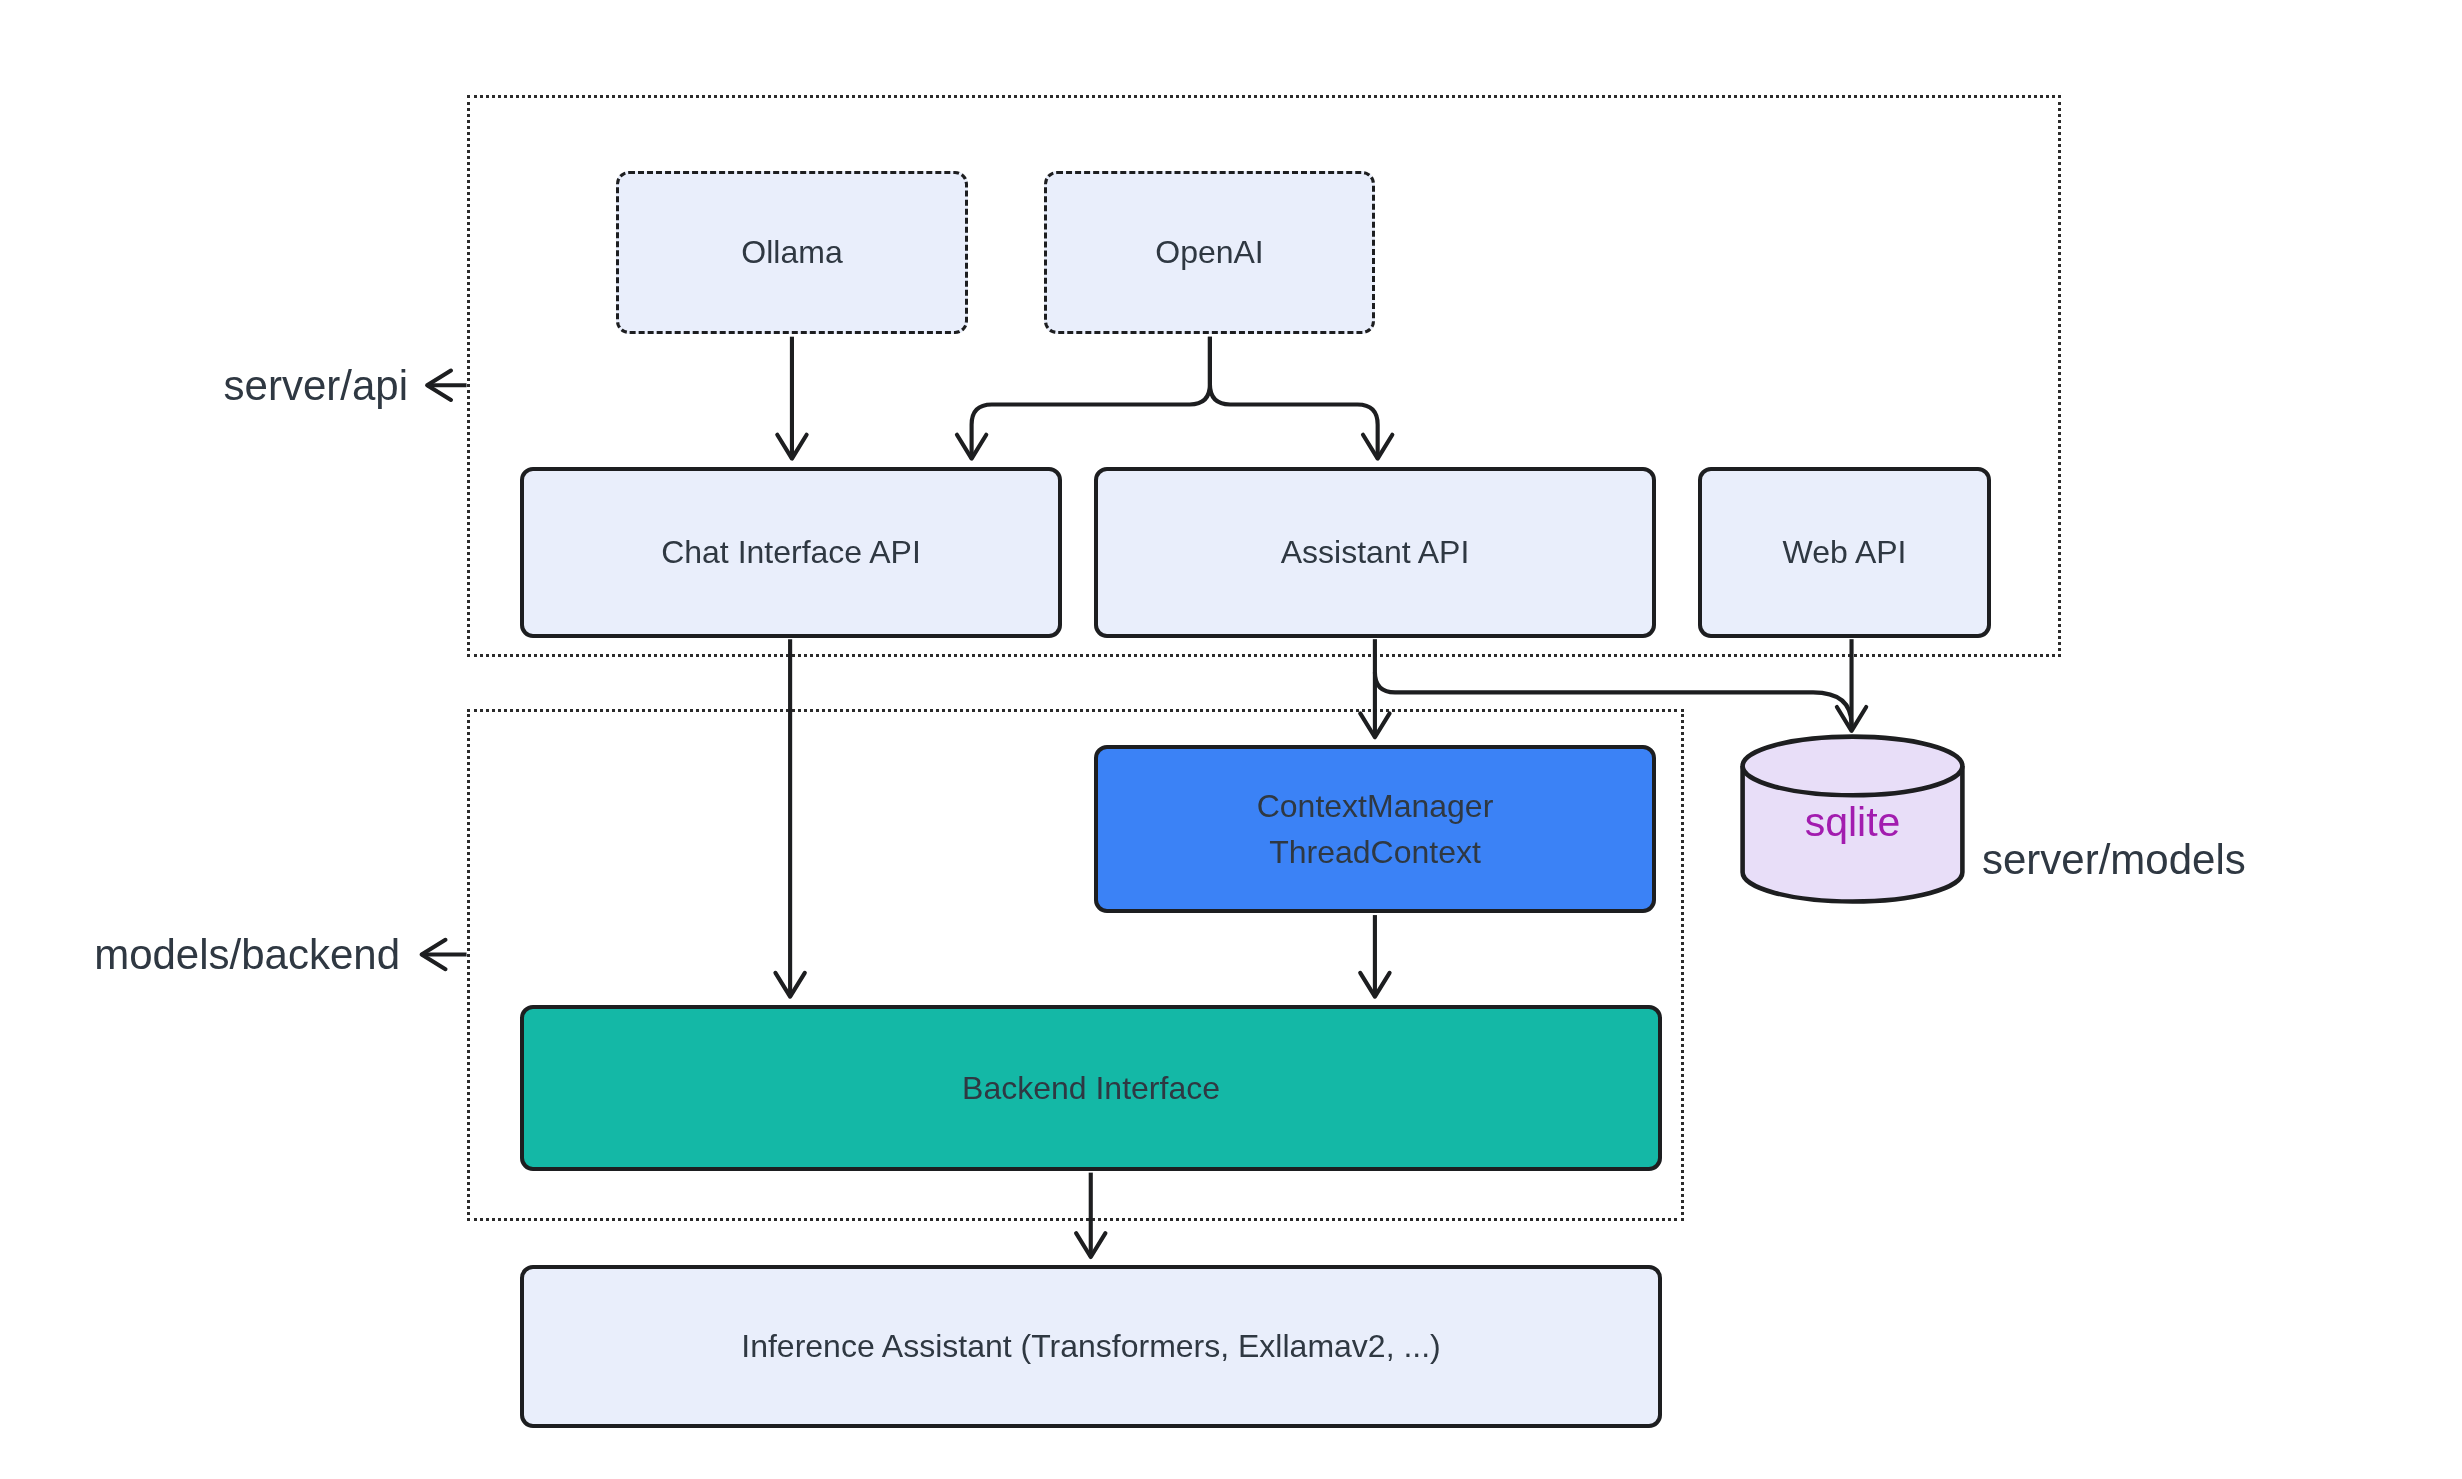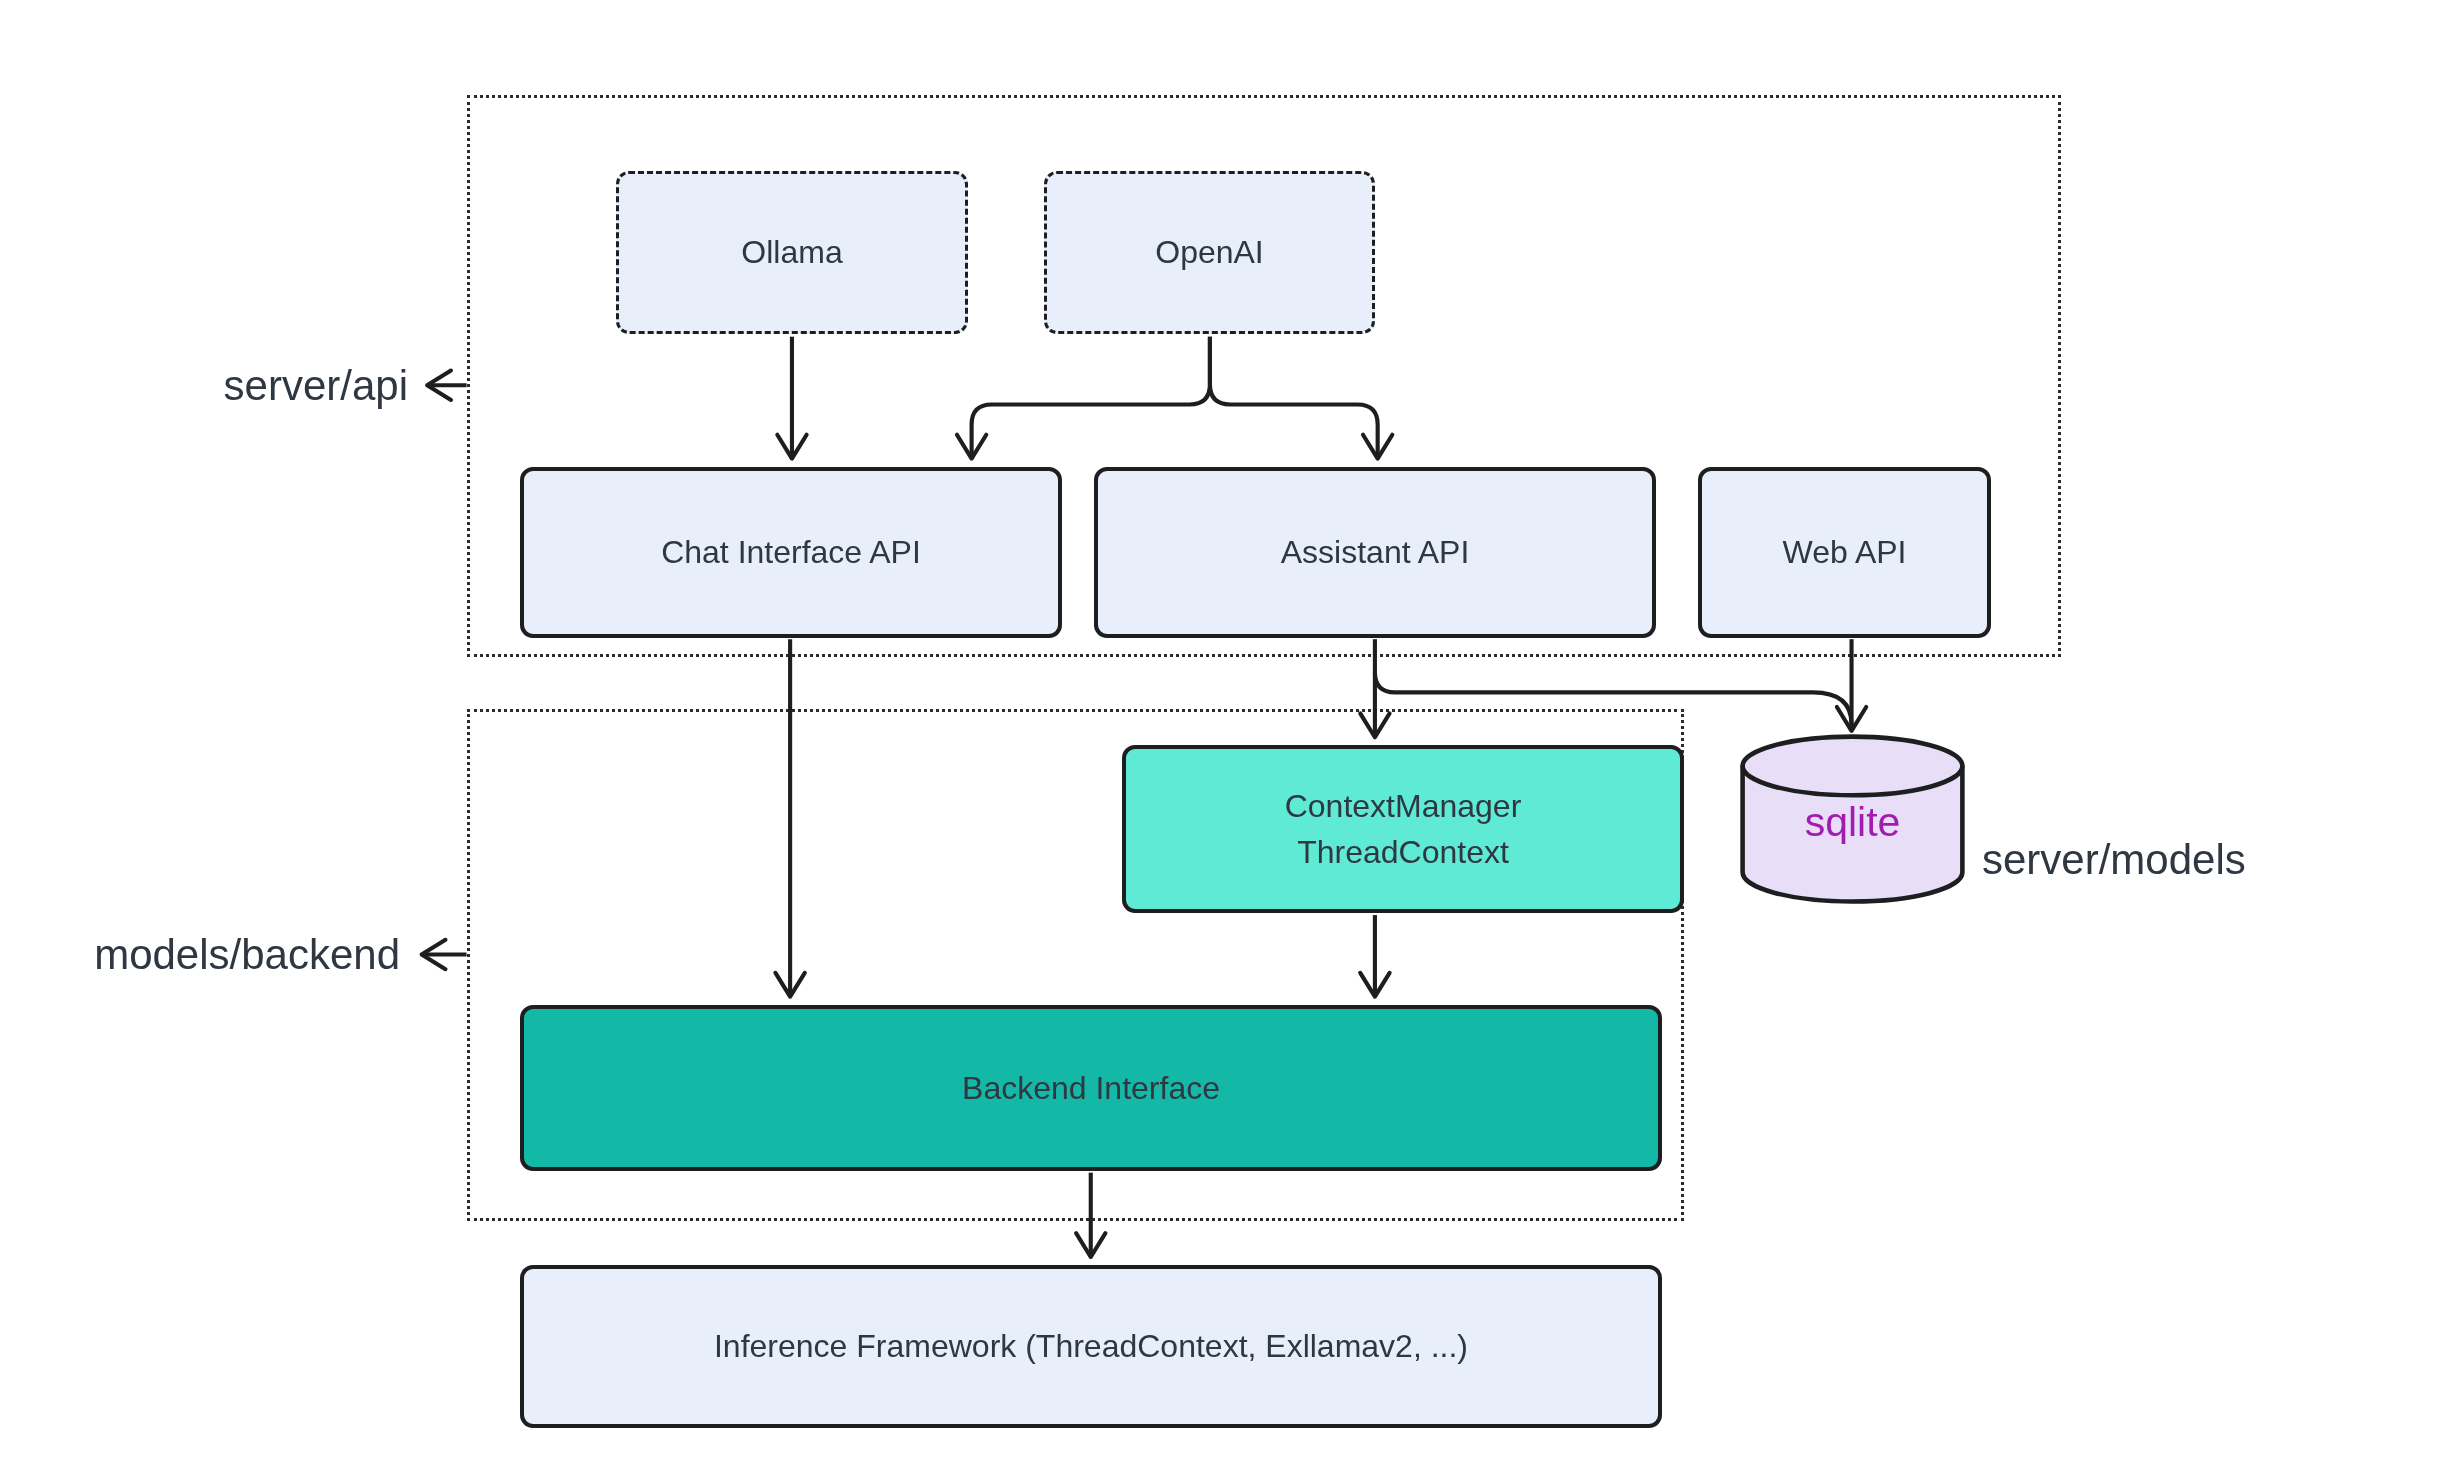--- a/index.html
+++ b/index.html
@@ -32,21 +32,21 @@
     justify-content: center;
     text-align: center;
     font-size: 32px;
     color: #2f3842;
     border: 4.6px solid #1d1e20;
     border-radius: 13px;
     background: #e9eefb;
     line-height: 1.45;
   }
   .node.dashed { border-style: dashed; border-width: 3.7px; }
-  .node.green  { background: #5eead4; margin-left: 28px; }
+  .node.green  { background: #3b82f6; }
   .node.yellow { background: #14b8a6; }
 
   .node-ollama    { left: 616px;  top: 171px;  width: 352px;  height: 163px; }
   .node-openai    { left: 1044px; top: 171px;  width: 331px;  height: 163px; }
   .node-chat      { left: 520px;  top: 467px;  width: 542px;  height: 171px; }
   .node-assistant { left: 1094px; top: 467px;  width: 562px;  height: 171px; }
   .node-web       { left: 1698px; top: 467px;  width: 293px;  height: 171px; }
   .node-context   { left: 1094px; top: 745px;  width: 562px;  height: 168px; }
   .node-backend   { left: 520px;  top: 1005px; width: 1142px; height: 166px; }
   .node-inference { left: 520px;  top: 1265px; width: 1142px; height: 163px; }
@@ -140,21 +140,21 @@
   <div class="node green node-context">
     <div>
       <div>ContextManager</div>
       <div>ThreadContext</div>
     </div>
   </div>
   <div class="node yellow node-backend">
     <span>Backend Interface</span>
   </div>
   <div class="node node-inference">
-    <span>Inference Framework (ThreadContext, Exllamav2, ...)</span>
+    <span>Inference Assistant (Transformers, Exllamav2, ...)</span>
   </div>
 
   <div class="cylinder-group">
     <svg width="231" height="174" viewBox="0 0 252 190" xmlns="http://www.w3.org/2000/svg">
       <path d="M6,36 L6,152 A120,32 0 0 0 246,152 L246,36" fill="#e8def8" stroke="#1d1e20" stroke-width="5"></path>
       <ellipse cx="126" cy="36" rx="120" ry="32" fill="#e8def8" stroke="#1d1e20" stroke-width="5"></ellipse>
     </svg>
     <div class="cylinder-label">sqlite</div>
   </div>
 

